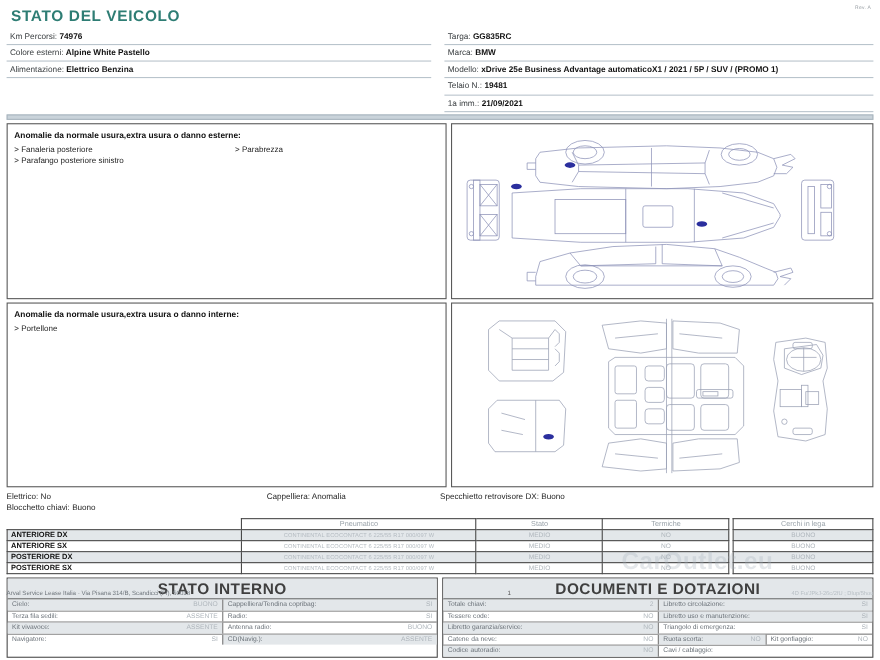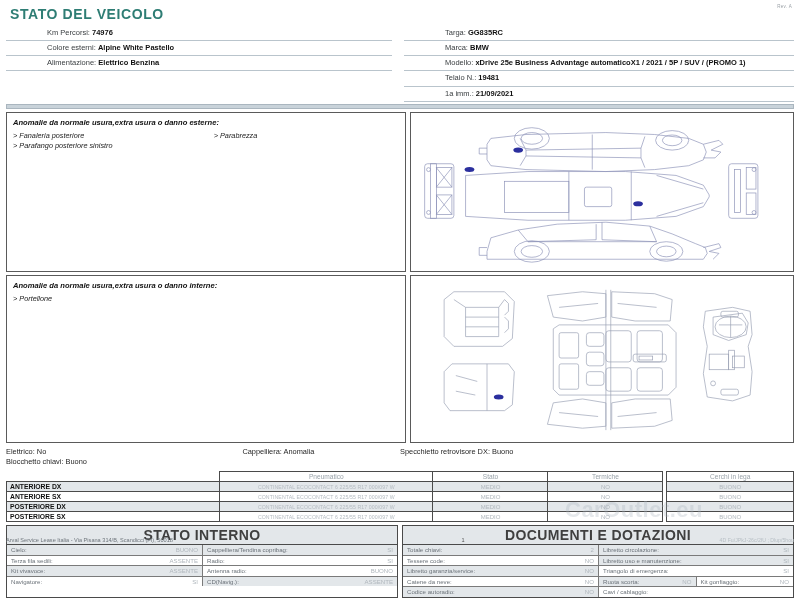--- a/index.html
+++ b/index.html
@@ -21,29 +21,29 @@
     position:absolute;right:8px;top:4px;font-size:4.5px;color:#9aa0a6;letter-spacing:.3px;
   }
   .hdr{display:flex;gap:0;align-items:flex-start;}
   .hdr-col{width:50%;box-sizing:border-box;}
   .hdr-col.left{padding-right:8px;}
   .hdr-col.right{padding-left:4px;}
   .kv{
     font-size:7.5px;border-bottom:1px solid #b9c4cc;
     padding:2px 2px 2px 3px;line-height:1.35;
   }
-  .kv .k{color:#3c4043;margin-left:38px;}
+  .kv .k{color:#3c4043;}
   .kv .v{font-weight:bold;color:#111;}
 
   
   .band{
     height:5px;background:#c9d3da;margin:2px 0 3px 0;border:1px solid #aab6bf;
     box-sizing:border-box;
   }
-  .section{display:flex;gap:4px;font-style:italic;}
+  .section{display:flex;gap:4px;}
   .panel{
     border:1px solid #5a5a5a;box-sizing:border-box;background:#fff;
   }
   .panel.notes{width:400px;height:160px;padding:5px 6px;}
   .panel.notes.inner{height:168px;}
   .panel.diagram{flex:1;height:160px;position:relative;overflow:hidden;}
   .panel.diagram.inner{height:168px;}
   .notes-title{font-size:7.6px;font-weight:bold;color:#111;margin-bottom:4px;}
   .notes-list{display:flex;flex-wrap:wrap;}
   .note-item{

